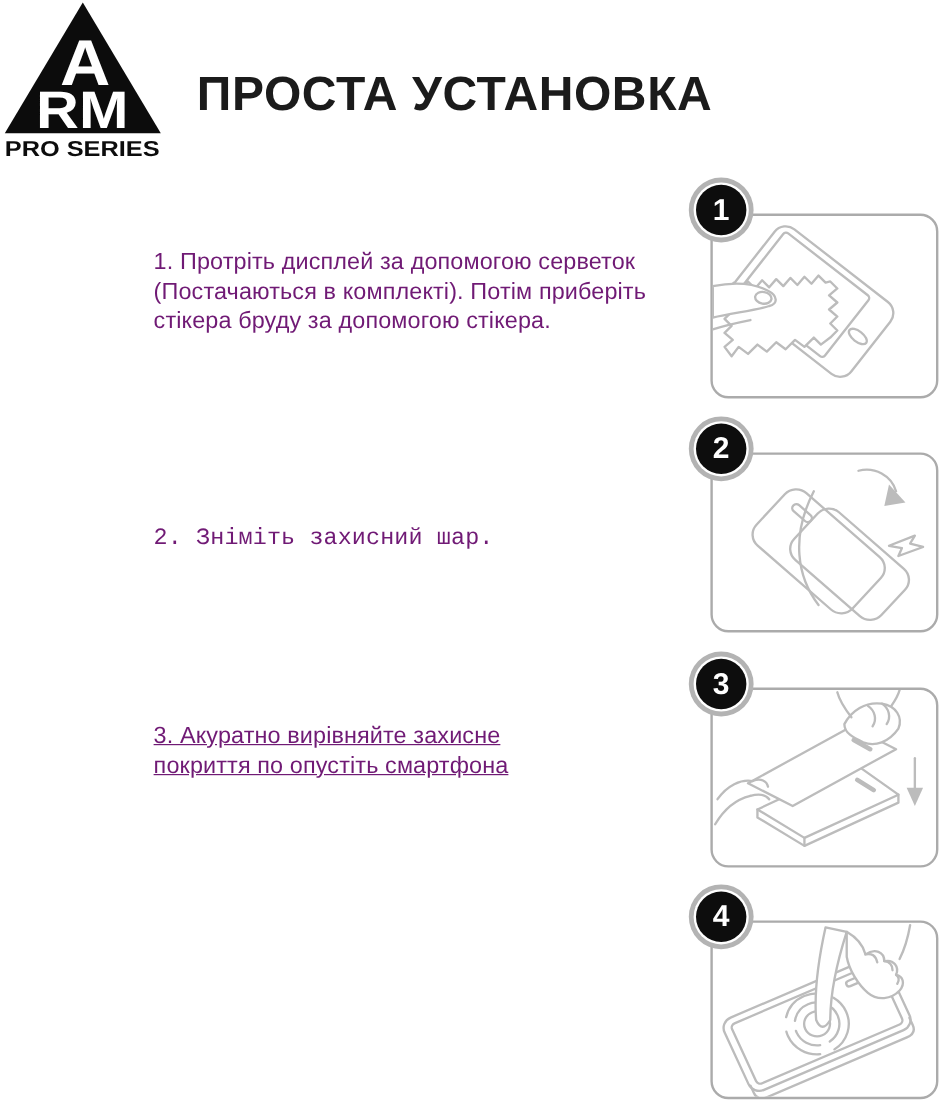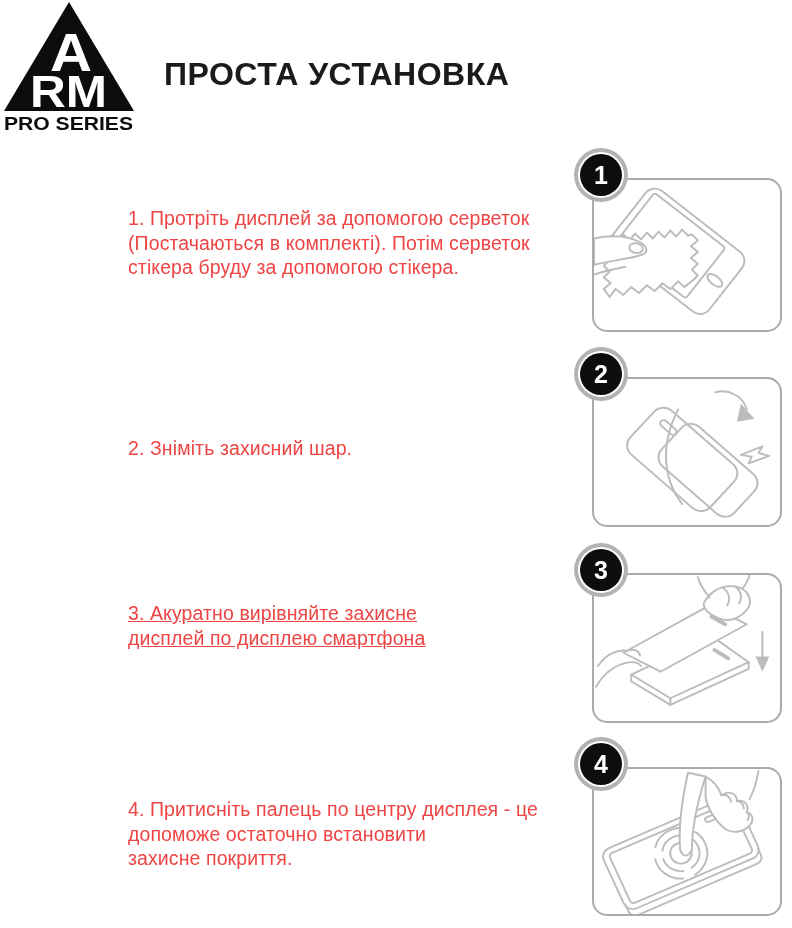--- a/index.html
+++ b/index.html
@@ -8,31 +8,31 @@
     font-family:"Liberation Sans", sans-serif; overflow:hidden;
   }
 
   
   .logo { position:absolute; left:2px; top:0; width:134px; height:134px; }
   .logo svg { display:block; }
 
   
   .title {
     position:absolute; left:164px; top:57px; margin:0;
-    font-size:32px; font-weight:bold; letter-spacing:0.5px;
+    font-size:40px; font-weight:bold; letter-spacing:0.5px;
     color:#1b1b1b; line-height:1.1; white-space:nowrap;
   }
 
   
   .step-text {
     position:absolute; left:128px; width:460px;
-    font-size:19.5px; line-height:24.6px; color:#ef4444; letter-spacing:0.1px;
+    font-size:19.5px; line-height:24.6px; color:#701a75; letter-spacing:0.1px;
   }
   .t1 { top:206px; }
-  .t2 { top:436px; }
+  .t2 { top:436px;font-family:Liberation Mono, monospace; }
   .t3 { top:601px;text-decoration:underline; }
   .t4 { top:797px; }
 
   
   .panel {
     position:absolute; left:592px; width:190px;
     border:2px solid #ababab; border-radius:15px; background:#ffffff;
     box-sizing:border-box;
   }
   .p1 { top:178px; height:154px; }
@@ -61,21 +61,21 @@
       <text x="48" y="71" textLength="42" lengthAdjust="spacingAndGlyphs" font-size="54" font-weight="bold" fill="#ffffff">A</text>
       <text x="28" y="107" textLength="77" lengthAdjust="spacingAndGlyphs" font-size="44" font-weight="bold" fill="#ffffff">RM</text>
       <text x="2" y="130" textLength="129" lengthAdjust="spacingAndGlyphs" font-size="18" font-weight="bold" fill="#0c0c0c">PRO SERIES</text>
     </svg>
   </div>
 
   <h1 class="title">ПРОСТА УСТАНОВКА</h1>
 
   <div class="step-text t1">
     <div>1. Протріть дисплей за допомогою серветок</div>
-    <div>(Постачаються в комплекті). Потім серветок</div>
+    <div>(Постачаються в комплекті). Потім приберіть</div>
     <div>стікера бруду за допомогою стікера.</div>
   </div>
   <div class="panel p1">
     <div class="badge">
       <span>1</span>
     </div>
     <svg class="illus" viewBox="0 0 190 154" preserveAspectRatio="none">
       <g stroke="#bcbcbc" stroke-width="2" fill="none" stroke-linecap="round" stroke-linejoin="round">
         <g transform="translate(60,4) rotate(38)">
           <rect x="0" y="0" width="125" height="78" rx="12"></rect>
@@ -109,21 +109,21 @@
         <path d="M86,32 C66,72 72,108 90,132"></path>
         <path fill="#ffffff" d="M150,80 l22,-9 -4,7 11,3 -21,8 3,-7 z"></path>
         <path d="M124,14 A26,26 0 0 1 156,32"></path>
         <path fill="#bcbcbc" stroke="none" d="M150,26 L164,42 146,45 Z"></path>
       </g>
     </svg>
   </div>
 
   <div class="step-text t3">
     <div>3. Акуратно вирівняйте захисне</div>
-    <div>дисплей по дисплею смартфона</div>
+    <div>покриття по опустіть смартфона</div>
   </div>
   <div class="panel p3">
     <div class="badge">
       <span>3</span>
     </div>
     <svg class="illus" viewBox="0 0 190 154" preserveAspectRatio="none">
       <g stroke="#bcbcbc" stroke-width="2" fill="none" stroke-linecap="round" stroke-linejoin="round">
 
         <path d="M38,105 L121,65 L158,92 L78,130 Z"></path>
         <path d="M38,105 L38,112 L78,137 L158,99 L158,92"></path>
@@ -143,25 +143,20 @@
         <path d="M132,14 C138,18 140,26 136,32"></path>
         <path d="M118,24 C112,16 108,10 106,2"></path>
         <path d="M152,14 C156,8 158,4 159,0"></path>
 
         <path d="M172,60 L172,88"></path>
         <path fill="#bcbcbc" stroke="none" d="M165,86 L172,102 L179,86 Z"></path>
       </g>
     </svg>
   </div>
 
-  <div class="step-text t4">
-    <div>4. Притисніть палець по центру дисплея - це</div>
-    <div>допоможе остаточно встановити</div>
-    <div>захисне покриття.</div>
-  </div>
   <div class="panel p4">
     <div class="badge">
       <span>4</span>
     </div>
     <svg class="illus" viewBox="0 0 190 154" preserveAspectRatio="none">
       <g stroke="#bcbcbc" stroke-width="2" fill="none" stroke-linecap="round" stroke-linejoin="round">
         <g transform="translate(6,88) rotate(-24)">
           <rect x="0" y="0" width="150" height="70" rx="10"></rect>
           <rect x="7" y="6" width="136" height="58" rx="4"></rect>
           <rect x="112" y="11" width="18" height="5" rx="2.5"></rect>

